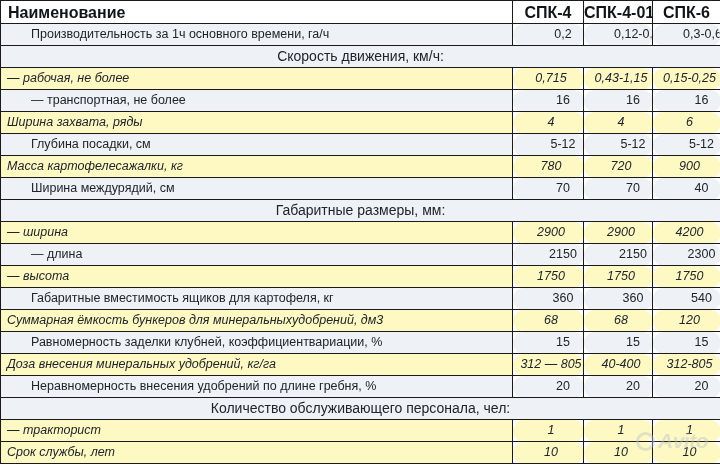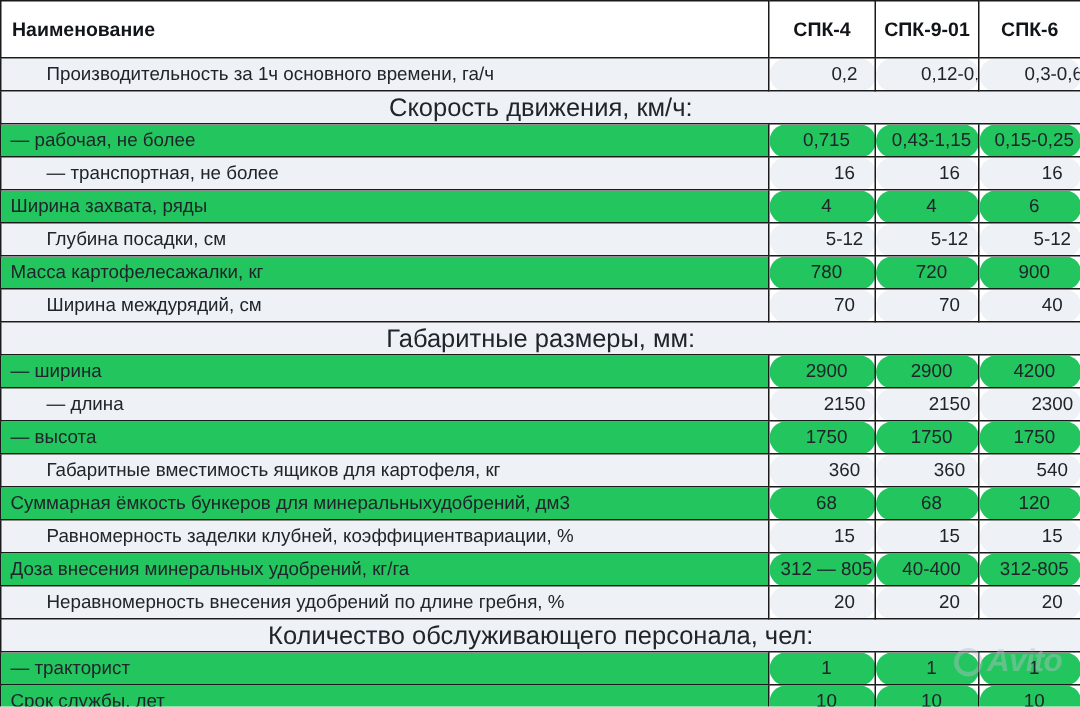--- a/index.html
+++ b/index.html
@@ -47,23 +47,23 @@
     vertical-align: middle;
     white-space: nowrap;
     overflow: hidden;
     box-sizing: border-box;
     background: #ffffff;
   }
 
   
   tr.header-row th {
     font-weight: bold;
-    font-size: 13px;
-    background: #ffffff;
-    height: 38px;
+    font-size: 16px;
+    background: #ffffff;
+    height: 23px;
     color: #111418;
   }
   tr.header-row th.name-head {
     text-align: left;
     padding-left: 7px;
   }
   tr.header-row th.value-head {
     text-align: center;
     padding-left: 0;
   }
@@ -77,32 +77,33 @@
     text-align: center;
     padding-left: 0;
     padding-right: 0;
     border-radius: 11px;
   }
 
   
   tr.section-row td {
     text-align: center;
     padding-left: 0;
-    font-size: 17px;
+    font-size: 14px;
     background: #eef1f6;
     color: #20252b;
   }
 
   
   tr.data-row.tint td {
     background: #eef1f6;
     padding-left: 30px;
   }
   tr.data-row.plain td {
-    background: #22c55e;
+    background: #fef9c3;
+    font-style: italic;
   }
 
   
   .watermark {
     position: absolute;
     right: 12px;
     bottom: 18px;
     pointer-events: none;
     user-select: none;
     opacity: 0.42;
@@ -135,21 +136,21 @@
     <colgroup>
       <col class="col-name">
       <col class="col-v1">
       <col class="col-v2">
       <col class="col-v3">
     </colgroup>
     <thead>
       <tr class="header-row">
         <th class="name-head" scope="col">Наименование</th>
         <th class="value-head" scope="col">СПК-4</th>
-        <th class="value-head" scope="col">СПК-9-01</th>
+        <th class="value-head" scope="col">СПК-4-01</th>
         <th class="value-head" scope="col">СПК-6</th>
       </tr>
     </thead>
     <tbody id="table-body">
         <tr class="data-row tint">
           <td class="name-cell">Производительность за 1ч основного времени, га/ч</td>
           <td class="value-cell">0,2</td>
           <td class="value-cell">0,12-0,31</td>
           <td class="value-cell">0,3-0,6</td>
         </tr>

